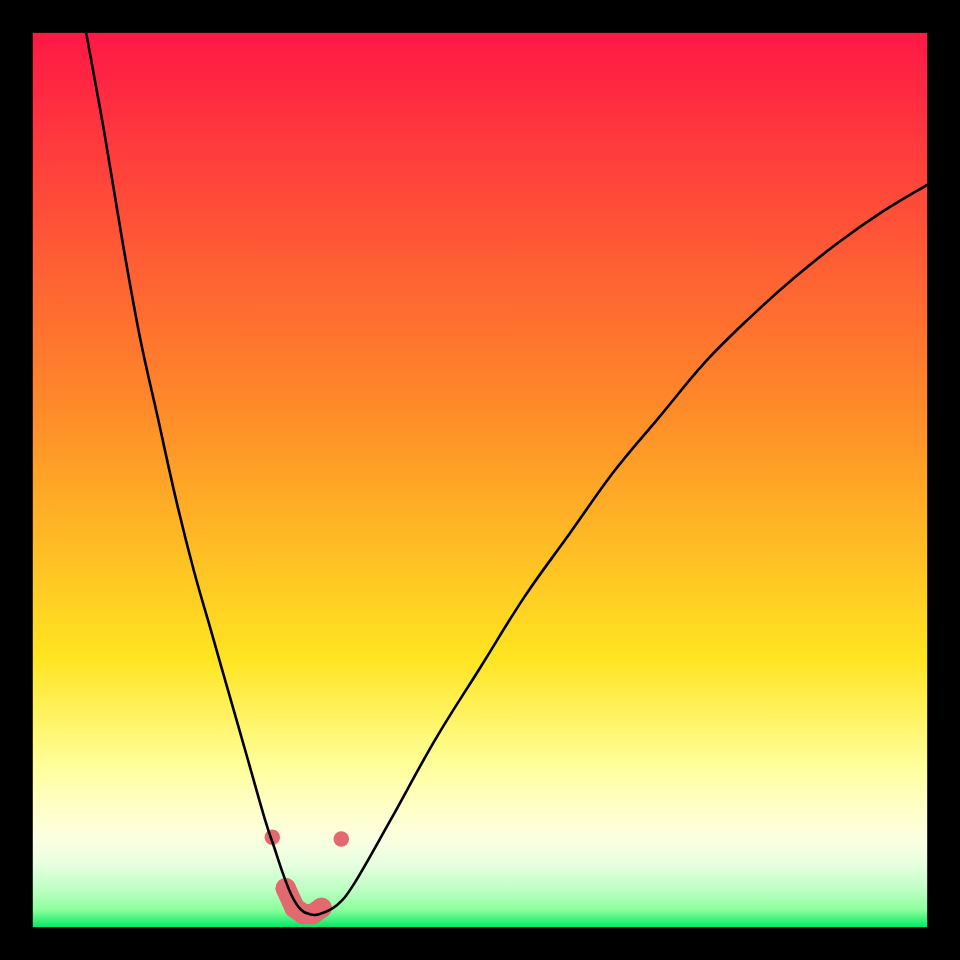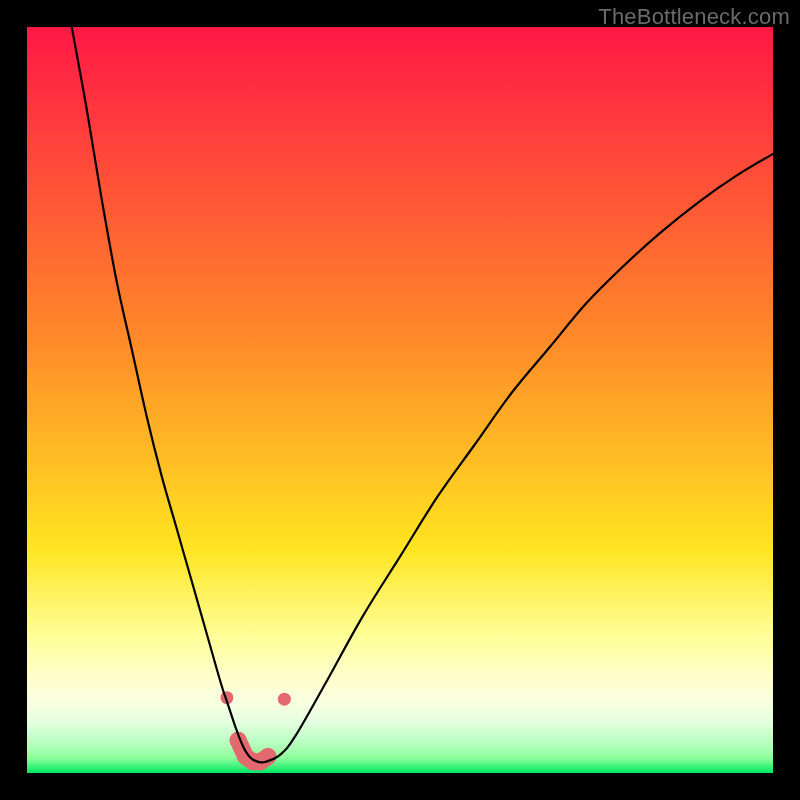--- a/index.html
+++ b/index.html
@@ -39,21 +39,20 @@
   }
   .plot svg {
     display: block;
   }
 </style>
 </head>
 <body>
 
 <div class="frame">
 
-  <div class="watermark">TheBottleneck.com</div>
 
   <div class="plot">
     <svg id="chart-svg" width="746" height="746" viewBox="0 0 746 746">
       <defs>
         <linearGradient id="bg-grad" x1="0" y1="0" x2="0" y2="1">
           <stop id="g-top" offset="0%" stop-color="#ff1846"></stop>
           <stop id="g-mid1" offset="42%" stop-color="#ff8a29"></stop>
           <stop id="g-mid2" offset="70%" stop-color="#ffe521"></stop>
           <stop id="g-b1" offset="82%" stop-color="#ffff9c"></stop>
           <stop id="g-b2" offset="86%" stop-color="#ffffc2"></stop>

